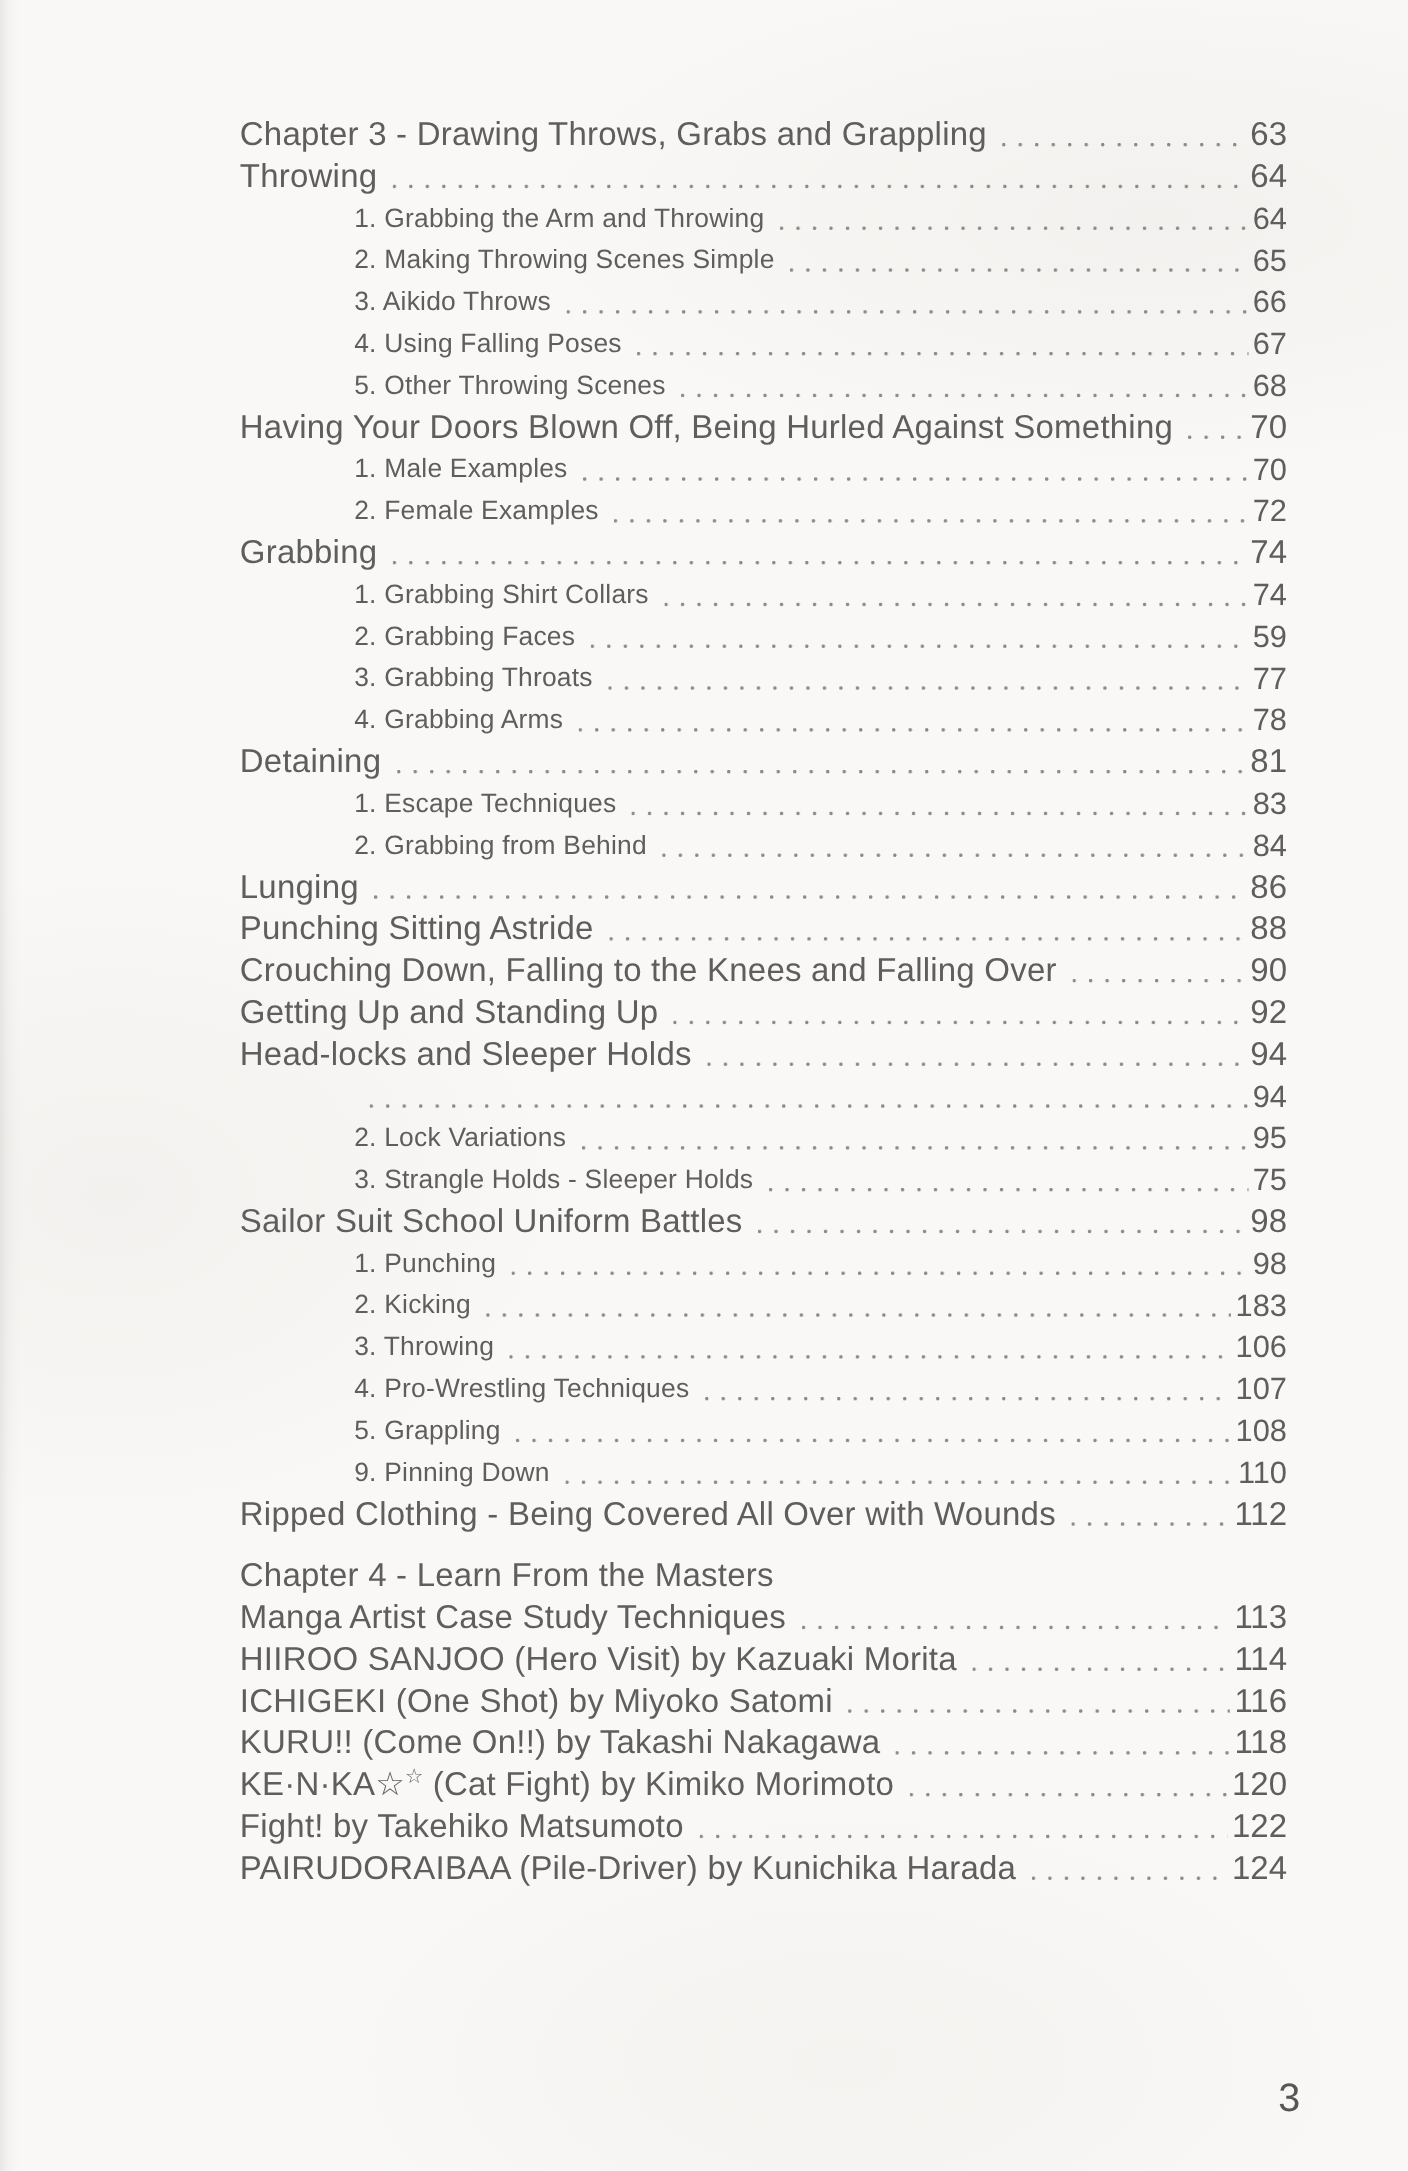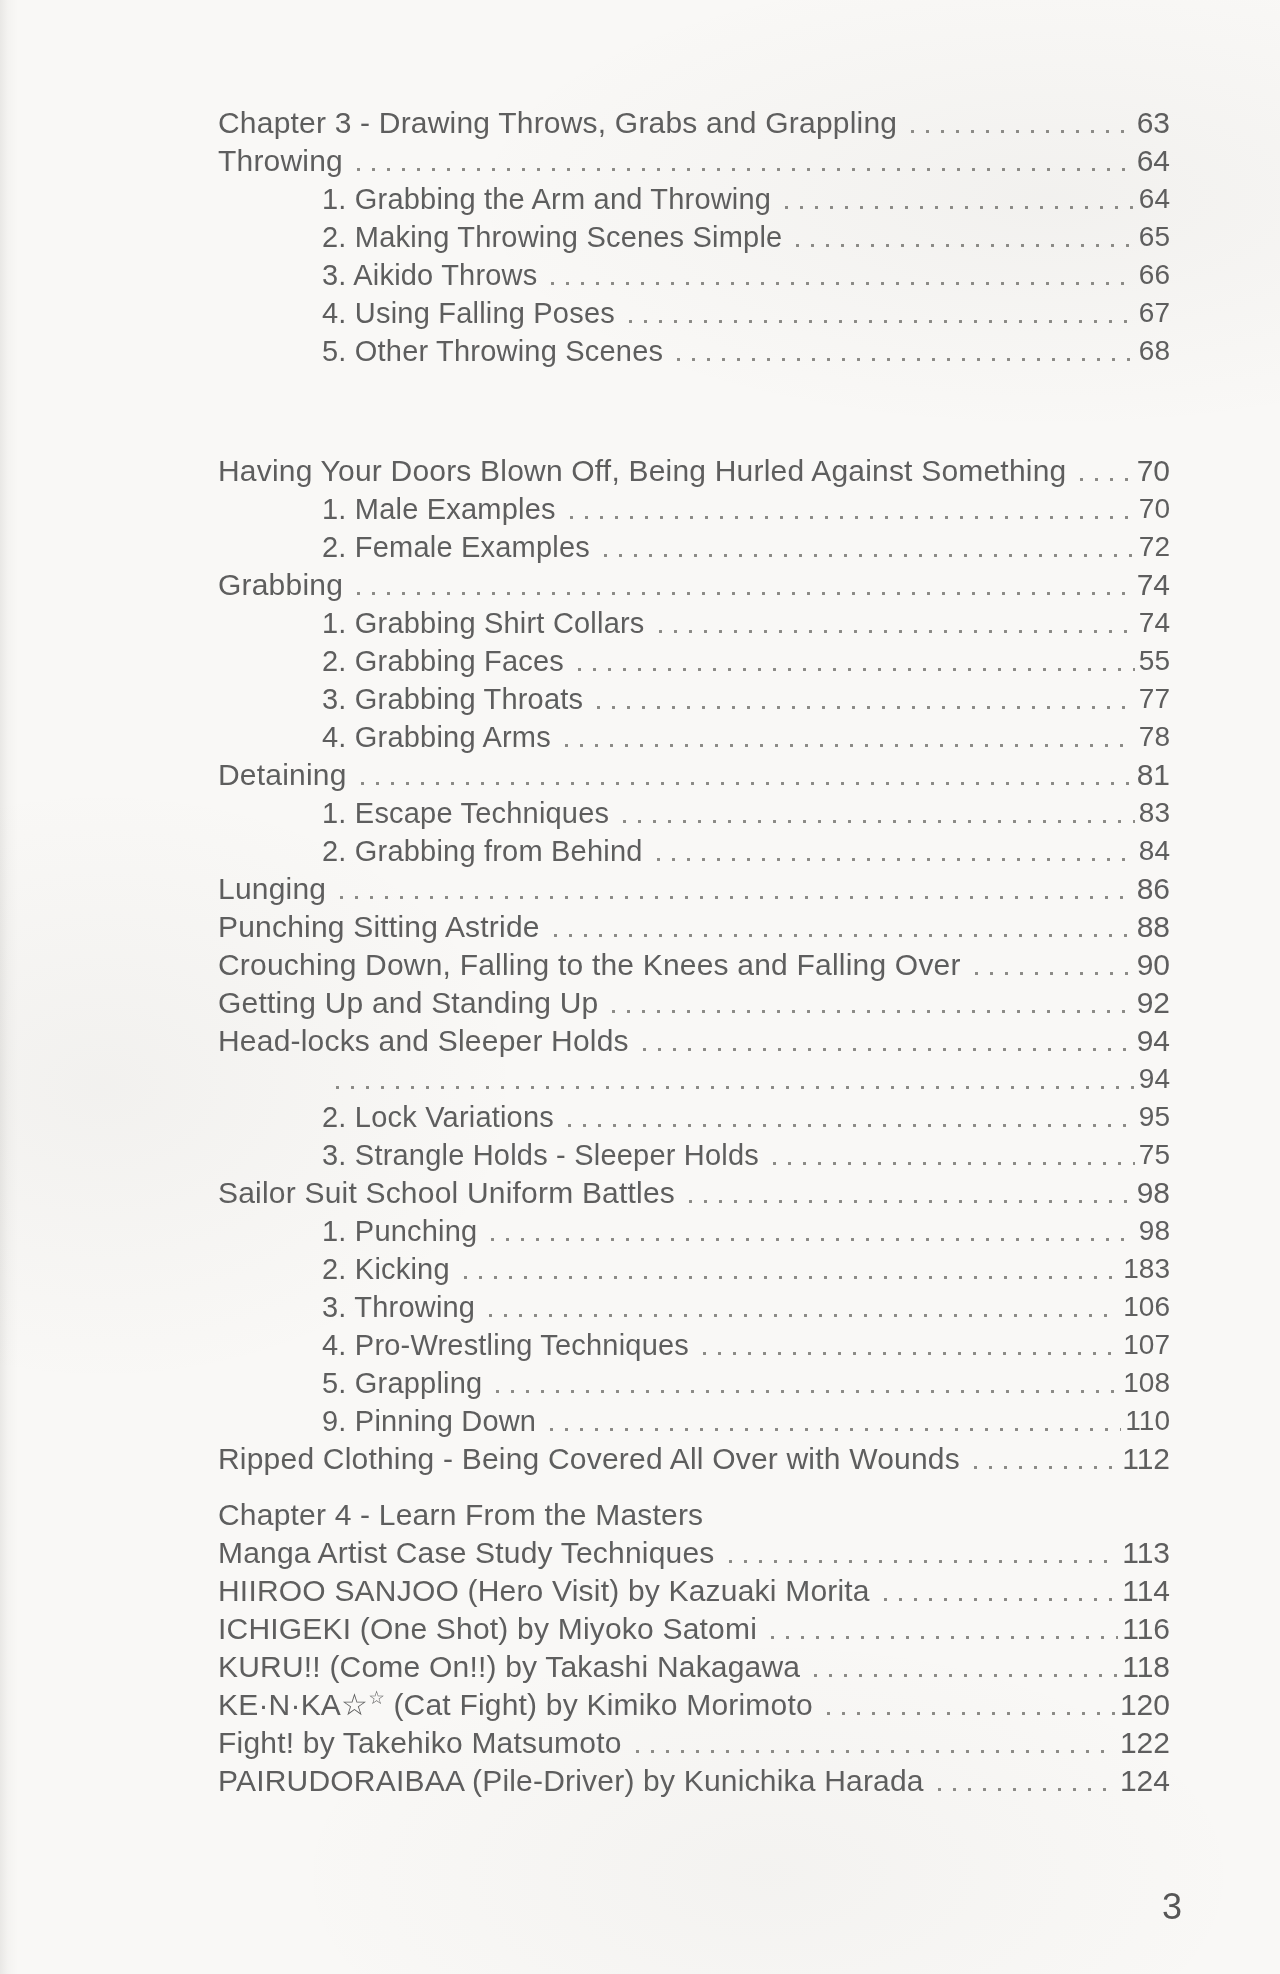--- a/index.html
+++ b/index.html
@@ -29,35 +29,35 @@
       radial-gradient(ellipse 800px 400px at 60% 95%, rgba(110,108,100,0.04), transparent 60%),
       linear-gradient(90deg, rgba(90,88,82,0.10), rgba(90,88,82,0.03) 8px, rgba(90,88,82,0) 18px);
   }
   .toc {
     position: absolute;
     top: 104px;
     left: 218px;
     right: 110px;
   }
   .block { margin: 0; }
-  .block + .block.gap-large { margin-top: 82px; }
+  .block + .block.gap-large { }
   .block + .block.gap-medium { margin-top: 18px; }
   .row {
     display: flex;
     align-items: flex-end;
     height: 38px;
     line-height: 38px;
     white-space: nowrap;
   }
   .row .label {
     font-size: 30px;
     letter-spacing: 0.2px;
   }
   .row.sub .label {
-    font-size: 29px;
+    font-size: 24px;
   }
   .row.sub {
     padding-left: 104px;
   }
   .leader {
     flex: 1;
     min-width: 24px;
     margin: 0 4px 0 14px;
     align-self: stretch;
     background-image: radial-gradient(circle at 1.5px 1.5px, #8b8a86 1.4px, rgba(139,138,134,0) 1.8px);
@@ -144,21 +144,21 @@
     <span class="pagenum">74</span>
   </div>
         <div class="row sub">
     <span class="label">1. Grabbing Shirt Collars</span>
     <span class="leader"></span>
     <span class="pagenum">74</span>
   </div>
         <div class="row sub">
     <span class="label">2. Grabbing Faces</span>
     <span class="leader"></span>
-    <span class="pagenum">55</span>
+    <span class="pagenum">59</span>
   </div>
         <div class="row sub">
     <span class="label">3. Grabbing Throats</span>
     <span class="leader"></span>
     <span class="pagenum">77</span>
   </div>
         <div class="row sub">
     <span class="label">4. Grabbing Arms</span>
     <span class="leader"></span>
     <span class="pagenum">78</span>

